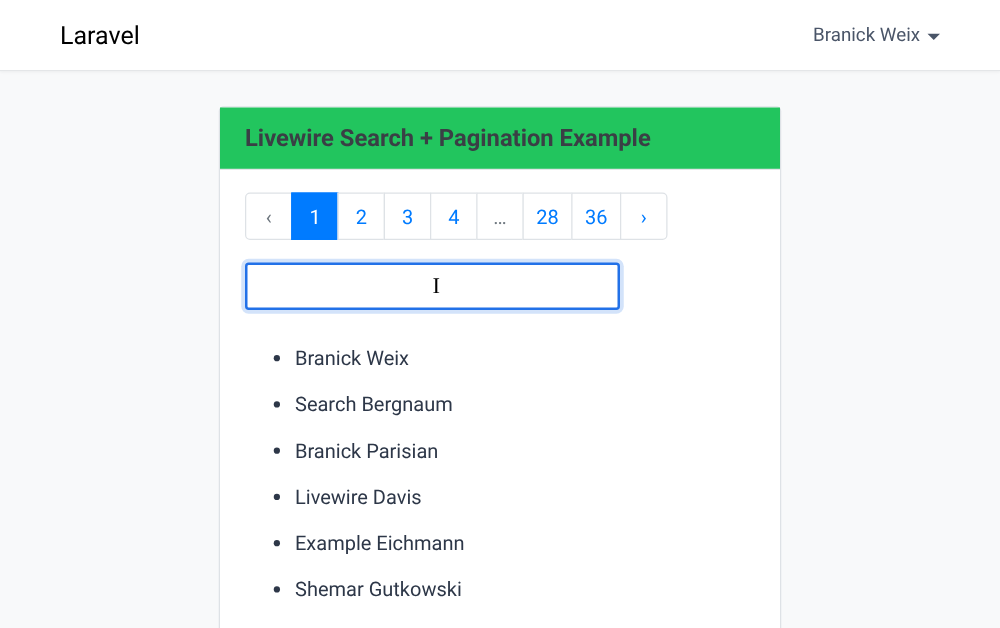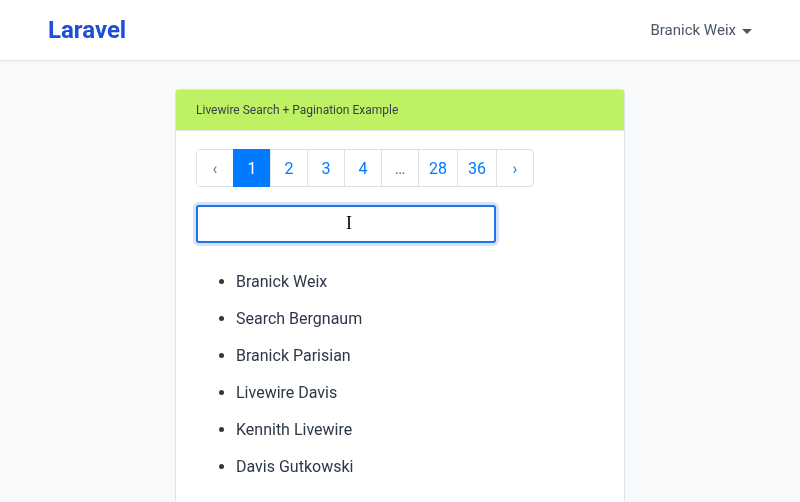--- a/index.html
+++ b/index.html
@@ -16,23 +16,23 @@
     .navbar {
       background: #fff;
       border-bottom: 1px solid #e4e6e8;
       padding: 16px 48px;
       display: flex;
       justify-content: space-between;
       align-items: center;
       box-shadow: 0 1px 2px rgba(0,0,0,0.03);
     }
     .brand {
-      font-size: 24px;
-      font-weight: 700;
-      color: #1d4ed8;
+      font-size: 20px;
+      font-weight: 400;
+      color: #000000;
     }
     .user-dropdown {
       display: flex;
       align-items: center;
       gap: 6px;
       color: #4a5568;
       cursor: pointer;
       font-size: 15px;
     }
     .caret-down {
@@ -46,25 +46,26 @@
     .container {
       max-width: 450px;
       margin: 28px auto 0;
     }
     .card {
       background: #fff;
       border: 1px solid #dee2e6;
       border-radius: 4px;
     }
     .card-header {
-      background: #bef264;
+      background: #22c55e;
       border-bottom: 1px solid #e4e6e8;
       padding: 13px 20px;
-      font-size: 12px;
+      font-size: 19px;
       color: #3a3f45;
+      font-weight: bold;
     }
     .card-body {
       padding: 18px 20px;
     }
     .pagination {
       display: flex;
       list-style: none;
       margin-bottom: 18px;
     }
     .page-item {
@@ -165,19 +166,19 @@
         <input type="text" class="search-input" value="" style="">
         <span class="text-cursor">I</span>
       </div>
 
       <ul class="results">
 
       <li>Branick Weix</li>
           <li>Search Bergnaum</li>
           <li>Branick Parisian</li>
           <li>Livewire Davis</li>
-          <li>Kennith Livewire</li>
-          <li>Davis Gutkowski</li>
+          <li>Example Eichmann</li>
+          <li>Shemar Gutkowski</li>
         </ul>
 
     </div>
   </div>
 </div>
 
 </body></html>

